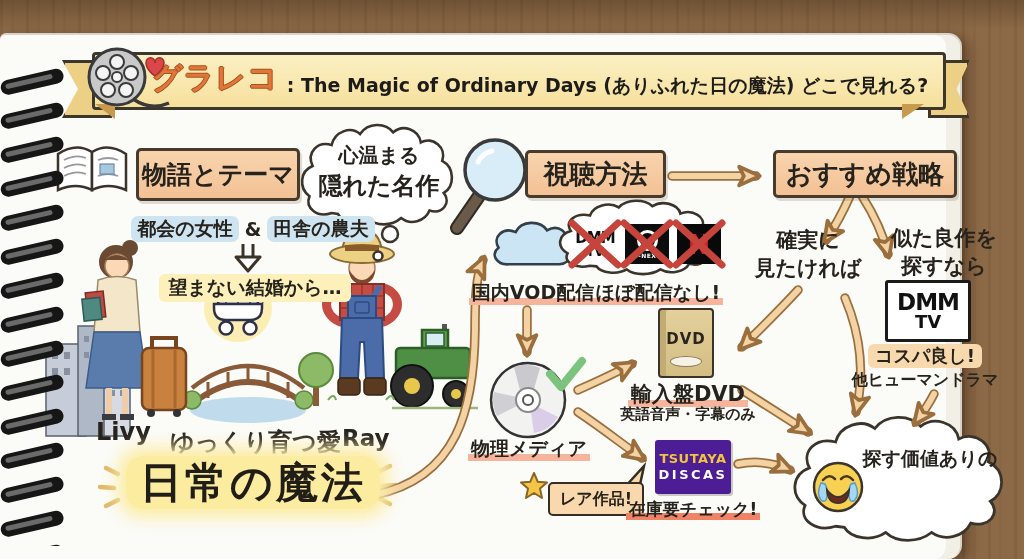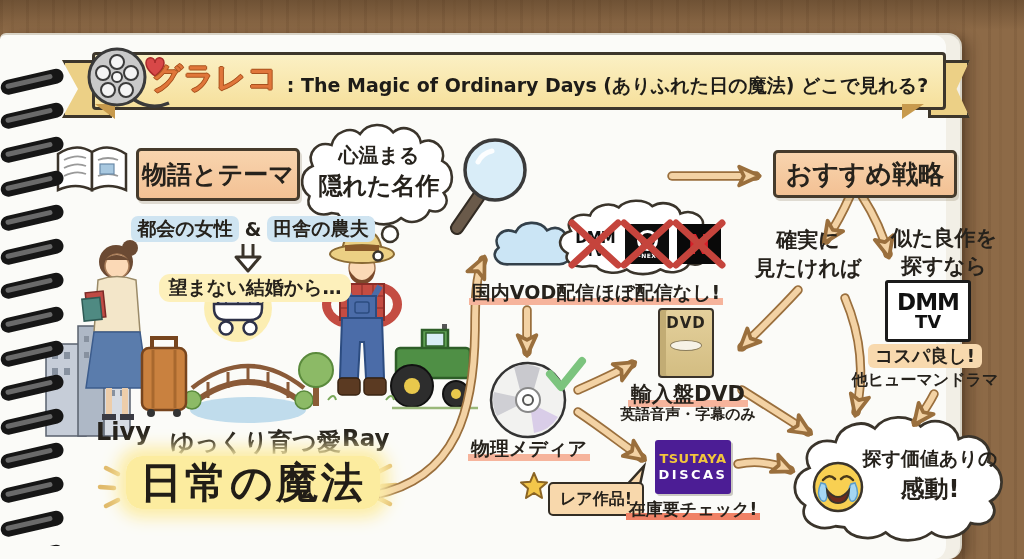--- a/index.html
+++ b/index.html
@@ -23,21 +23,21 @@
   .txt{position:absolute;z-index:4;font-weight:800;color:#26221c;white-space:nowrap}
   .ctr{display:flex;align-items:center;justify-content:center;text-align:center}
   .box{
     position:absolute;z-index:4;display:flex;align-items:center;justify-content:center;
     background:linear-gradient(#f8d4ae,#f3c194);border:3px solid #463b2c;border-radius:5px;
     font-weight:900;color:#26221c;box-shadow:2px 3px 0 rgba(100,75,40,.18);
   }
   .ul-pink{background-image:linear-gradient(#f6b49c,#f6b49c);background-size:100% 7px;background-position:0 94%;background-repeat:no-repeat;padding:0 3px}
   .ul-red{background-image:linear-gradient(#f08266,#f08266);background-size:100% 7px;background-position:0 94%;background-repeat:no-repeat;padding:0 3px}
   .pill-blue{background:#cfe4f1;border-radius:7px;padding:0 6px}
-  .pill-yellow{background:#fdf0bb;border-radius:11px;padding:1px 9px}
+  .pill-yellow{background:#fdf0bb;border-radius:6px;padding:1px 9px}
   .pill-peach{background:#f8d9ae;border-radius:6px;padding:0 7px}
   .kw{background:#fcec9f;box-shadow:0 0 16px 9px #fceda8;border-radius:16px;padding:2px 14px;
       font-size:42px;font-weight:900;letter-spacing:3px;color:#211d17}
   
   .band{position:absolute;left:92px;top:52px;width:848px;height:52px;z-index:1;
     background:linear-gradient(#fbf0c4,#f6e09c);border:3px solid #3d362b;border-radius:4px}
   .tail{position:absolute;z-index:0;background:#ecd086;border:3px solid #3d362b}
   .tail-l{left:62px;top:60px;width:44px;height:52px;clip-path:polygon(0 0,100% 0,100% 100%,0 100%,32% 50%)}
   .tail-r{left:928px;top:60px;width:36px;height:52px;clip-path:polygon(0 0,100% 0,68% 50%,100% 100%,0 100%)}
   .fold{position:absolute;z-index:1;width:0;height:0;border-top:15px solid #c79a4d}
@@ -61,21 +61,21 @@
   .tsutaya{position:absolute;left:655px;top:440px;width:76px;height:54px;z-index:4;
     background:#4c1d95;border-radius:3px;display:flex;flex-direction:column;align-items:center;justify-content:center;line-height:1.25;
     box-shadow:2px 2px 0 rgba(60,50,30,.25)}
   .tsutaya .t1{color:#f2c63c;font-weight:900;font-size:13px;letter-spacing:.5px}
   .tsutaya .t2{color:#fff;font-weight:900;font-size:13px;letter-spacing:2.5px}
   .dmmtv{position:absolute;left:885px;top:280px;width:80px;height:56px;z-index:4;
     background:#fff;border:3px solid #1b1b1b;border-radius:3px;display:flex;flex-direction:column;align-items:center;justify-content:center;line-height:.95;color:#111;font-weight:900}
   .dmmtv .l1{font-size:23px;letter-spacing:-1px}.dmmtv .l2{font-size:18px}
   .dvdcase{position:absolute;left:658px;top:308px;width:56px;height:70px;z-index:4;
     background:linear-gradient(#e4d09c,#d3bd82);border:2.5px solid #3a332a;border-radius:4px;
-    box-shadow:inset 6px 0 0 #c2ac74;display:flex;flex-direction:column;align-items:center;padding-top:4px;box-sizing:border-box}
+    box-shadow:inset 6px 0 0 #c2ac74;display:flex;flex-direction:column;align-items:center;padding-top:20px;box-sizing:border-box}
   .dvdcase .lbl{font-size:15px;font-weight:800;letter-spacing:1px;color:#2a261e}
   .dvdcase .oval{width:30px;height:9px;background:#f6f2e6;border:1.5px solid #8a7c5a;border-radius:50%;margin-top:8px}
   .rare{position:absolute;left:548px;top:482px;width:92px;height:30px;z-index:4;
     background:#f8d8ac;border:2.5px solid #332d24;border-radius:5px;display:flex;align-items:center;justify-content:center;
     font-size:16px;font-weight:900;color:#26221c}
 </style>
 </head>
 <body>
 
 <div id="canvas">
@@ -353,20 +353,21 @@
   </div>
 
   <div class="txt" style="left:96px;top:418px;font-size:24px;font-weight:700">Livy</div>
   <div class="txt ctr" style="left:168px;top:426px;width:175px;font-size:24px">ゆっくり育つ愛</div>
   <div class="txt" style="left:342px;top:425px;font-size:23px;font-weight:700">Ray</div>
 
   <div class="txt" style="left:126px;top:455px">
     <span class="kw">日常の魔法</span>
   </div>
 
+  <div class="box" style="left:525px;top:150px;width:135px;height:42px;font-size:26px">視聴方法</div>
 
   <div class="txt ctr" style="left:472px;top:280px;width:122px;font-size:19px">
     <span class="ul-pink">国内VOD配信</span>
   </div>
   <div class="txt ctr" style="left:594px;top:280px;width:128px;font-size:19px">
     <span class="ul-pink">ほぼ配信なし!</span>
   </div>
 
   <div class="logo-row">
     <div class="logo-mini lm-dmm">
@@ -429,15 +430,14 @@
   <div class="dmmtv">
     <span class="l1">DMM</span>
     <span class="l2">TV</span>
   </div>
   <div class="txt ctr" style="left:870px;top:344px;width:110px;font-size:18px">
     <span class="pill-peach">コスパ良し!</span>
   </div>
   <div class="txt ctr" style="left:850px;top:370px;width:150px;font-size:16px;font-weight:700">他ヒューマンドラマ</div>
 
   <div class="txt ctr" style="left:856px;top:446px;width:148px;font-size:19px">探す価値ありの</div>
-  <div class="txt ctr" style="left:856px;top:473px;width:148px;font-size:24px;font-weight:900">感動!</div>
 
 </div>
 
 </body></html>

